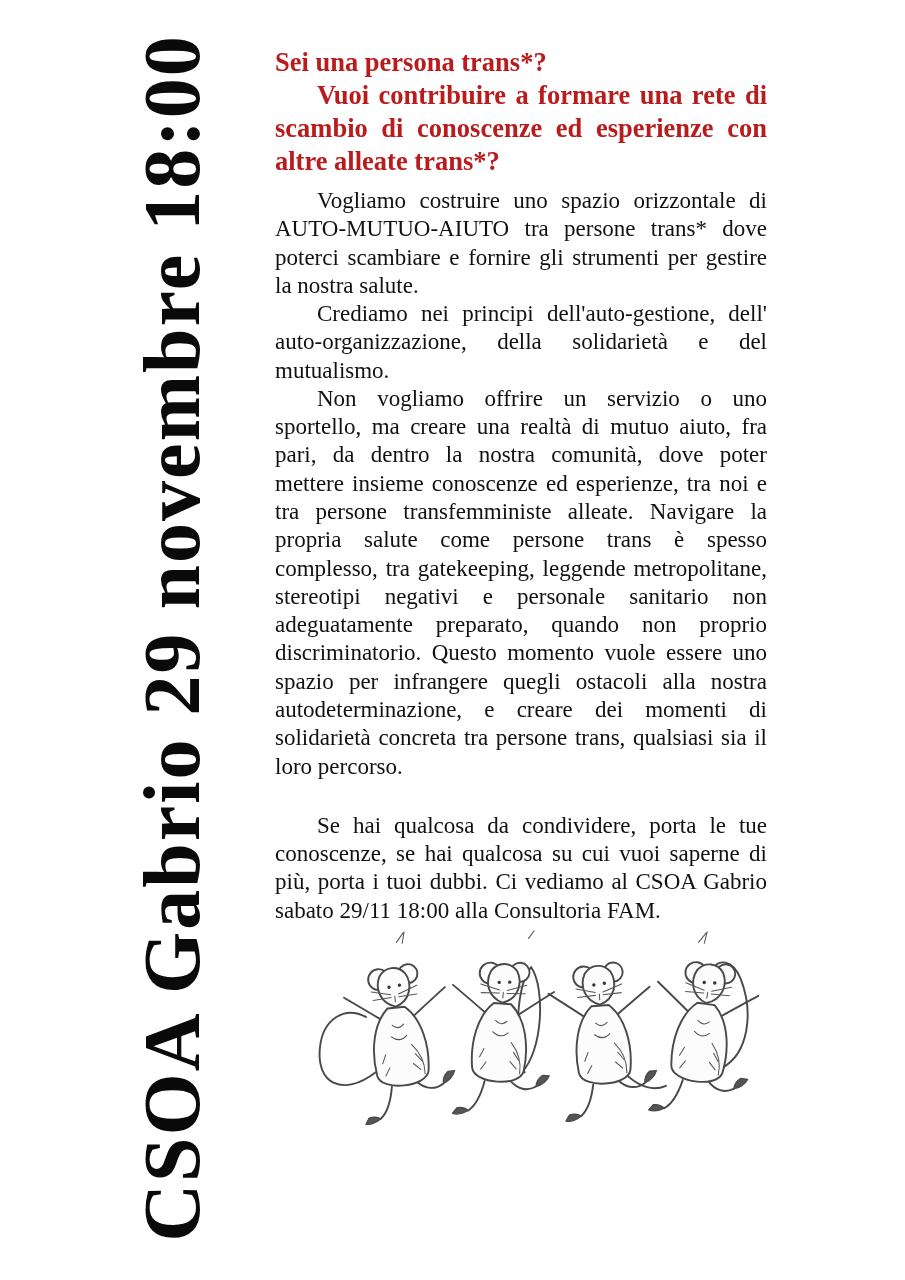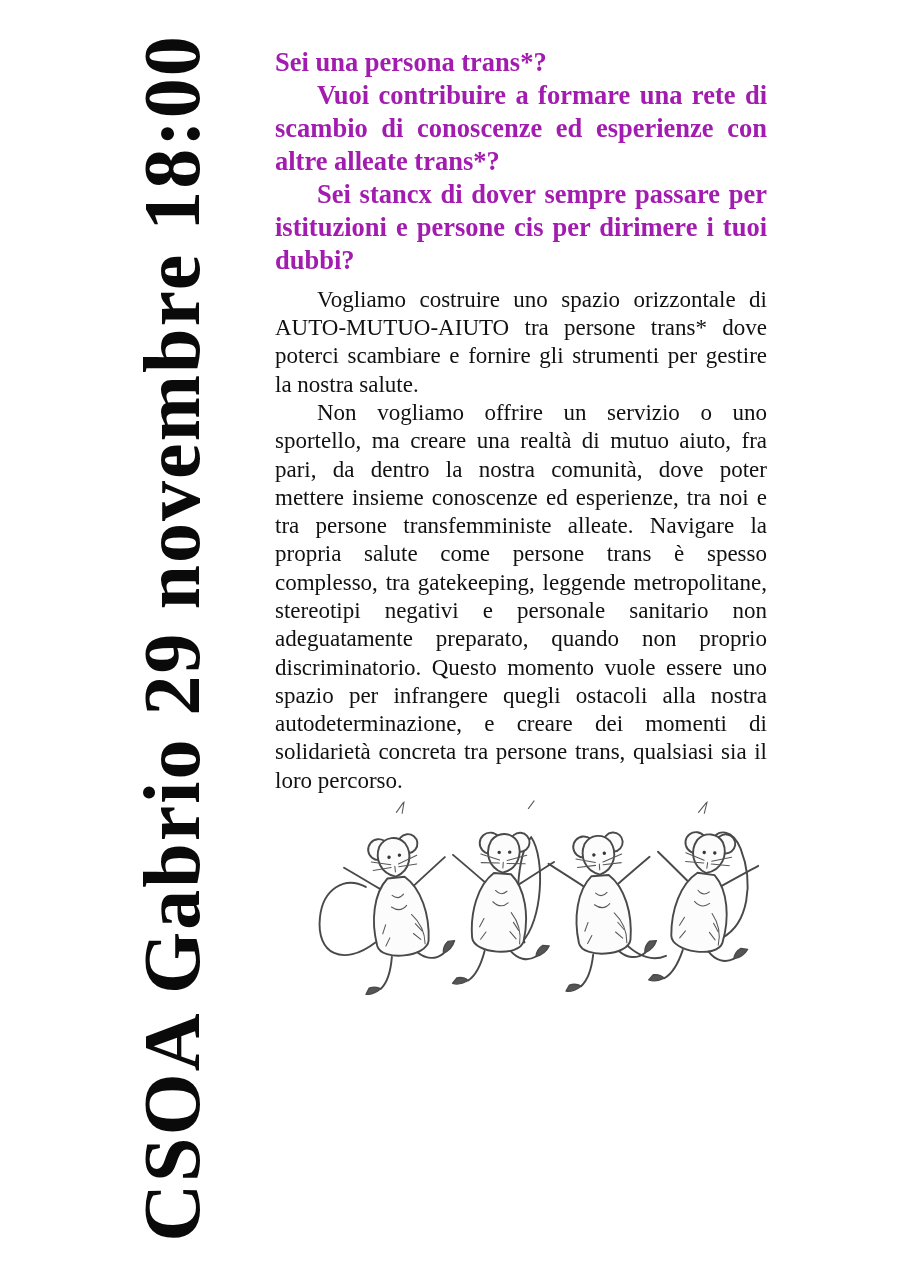--- a/index.html
+++ b/index.html
@@ -33,21 +33,21 @@
     left:275px; top:46px;
     width:492px;
   }
   .content p { margin:0; }
 
   .intro {
     font-weight:700;
     font-size:26.5px;
     line-height:1.245;
     text-align:justify;
-    color:#a21caf;
+    color:#b91c1c;
   }
   .indent { text-indent:42px; }
 
   .bodytext {
     font-size:23px;
     line-height:1.23;
     text-align:justify;
     color:#111;
   }
   .body-first { margin-top:9px !important; }
@@ -75,25 +75,26 @@
 <body>
 
 <div class="poster">
 
   <div class="vertical-title">CSOA Gabrio 29 novembre 18:00</div>
 
   <div class="content">
 
     <p class="intro">Sei una persona trans*?</p>
     <p class="intro indent">Vuoi contribuire a formare una rete di scambio di conoscenze ed esperienze con altre alleate trans*?</p>
-    <p class="intro indent">Sei stancx di dover sempre passare per istituzioni e persone cis per dirimere i tuoi dubbi?</p>
 
     <p class="bodytext indent body-first">Vogliamo costruire uno spazio orizzontale di AUTO-MUTUO-AIUTO tra persone trans* dove poterci scambiare e fornire gli strumenti per gestire la nostra salute.</p>
+    <p class="bodytext indent">Crediamo nei principi dell'auto-gestione, dell' auto-organizzazione, della solidarietà e del mutualismo.</p>
     <p class="bodytext indent">Non vogliamo offrire un servizio o uno sportello, ma creare una realtà di mutuo aiuto, fra pari, da dentro la nostra comunità, dove poter mettere insieme conoscenze ed esperienze, tra noi e tra persone transfemministe alleate. Navigare la propria salute come persone trans è spesso complesso, tra gatekeeping, leggende metropolitane, stereotipi negativi e personale sanitario non adeguatamente preparato, quando non proprio discriminatorio. Questo momento vuole essere uno spazio per infrangere quegli ostacoli alla nostra autodeterminazione, e creare dei momenti di solidarietà concreta tra persone trans, qualsiasi sia il loro percorso.</p>
 
+    <p class="bodytext indent closing">Se hai qualcosa da condividere, porta le tue conoscenze, se hai qualcosa su cui vuoi saperne di più, porta i tuoi dubbi. Ci vediamo al CSOA Gabrio sabato 29/11 18:00 alla Consultoria FAM.</p>
 
     <div class="illustration">
       <svg viewBox="0 0 460 205" xmlns="http://www.w3.org/2000/svg">
         <defs>
           <g id="mouse">
 
             <path class="ink" d="M-18,88 C-30,79 -42,70 -53,62"></path>
             <path class="ink" d="M18,88 C30,79 42,70 53,62"></path>
 
             <circle class="inkfill" cx="-15" cy="47" r="11"></circle>

